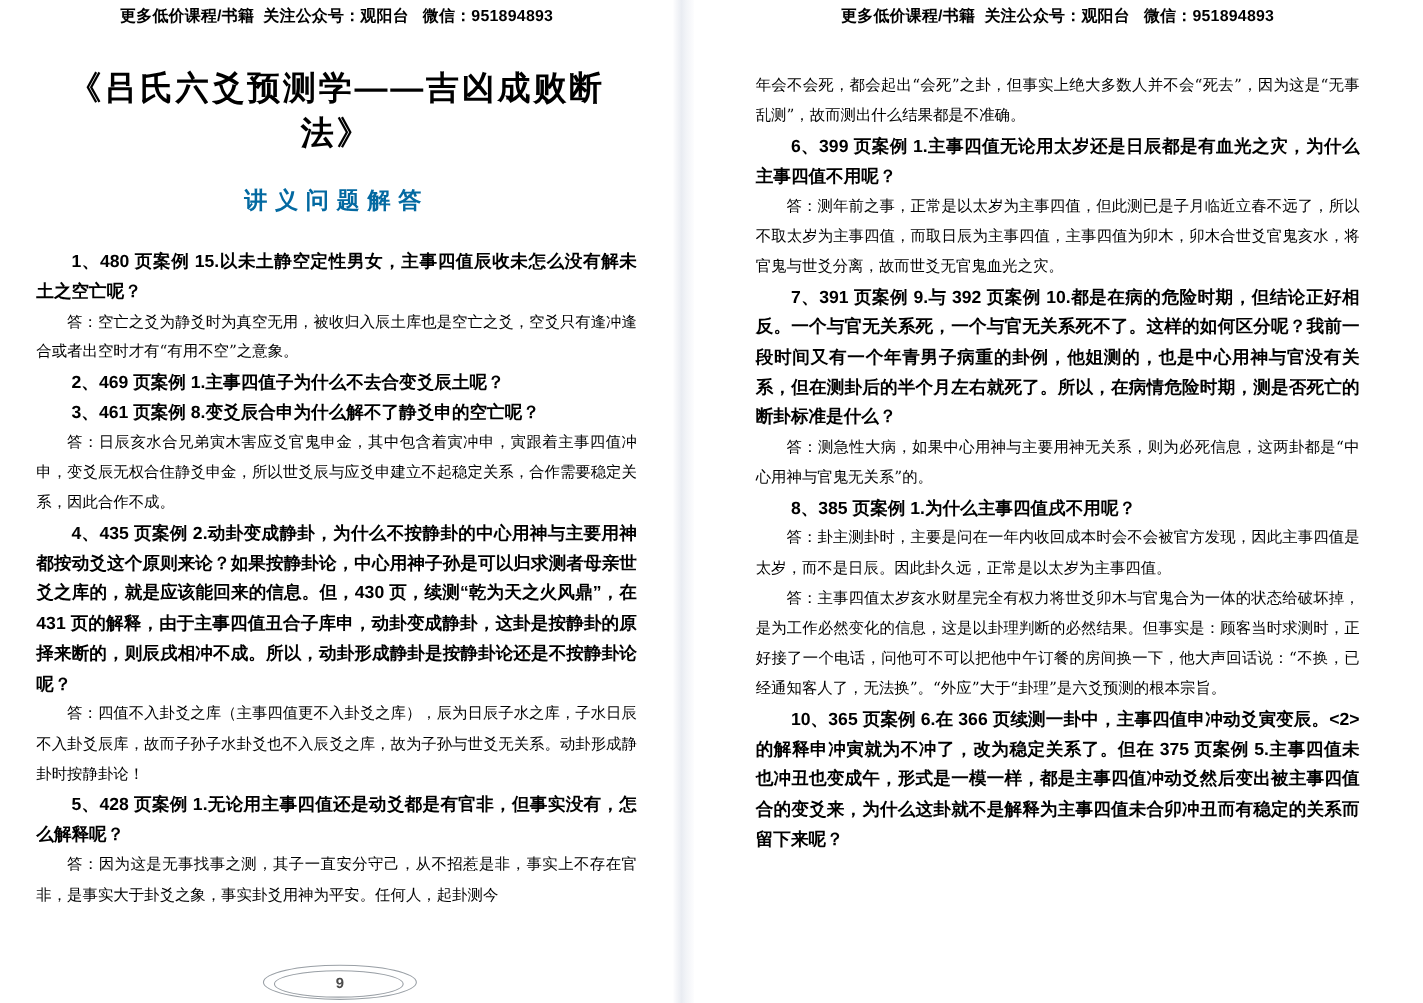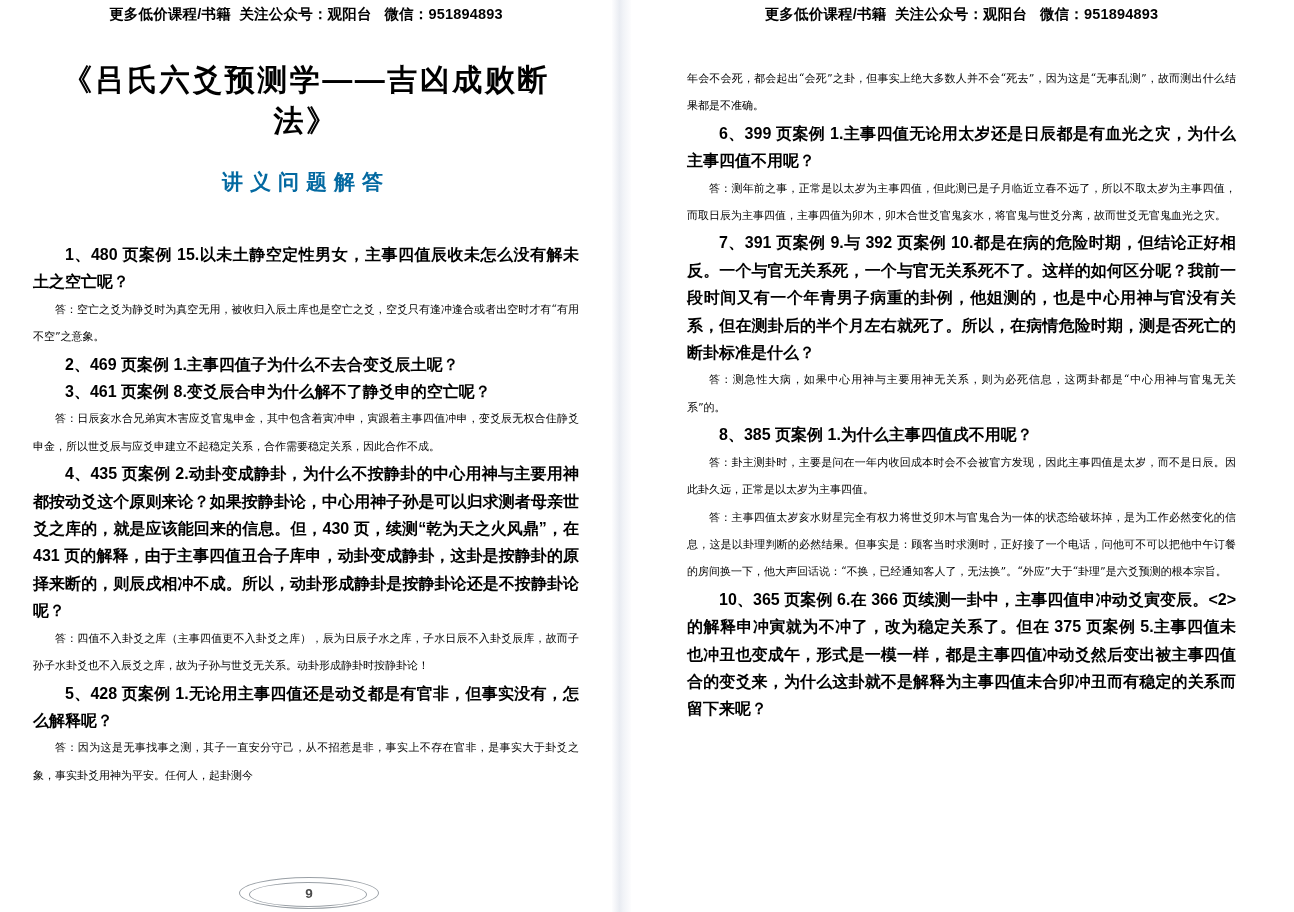--- a/index.html
+++ b/index.html
@@ -36,37 +36,37 @@
   }
   .doc-subtitle {
     text-align: center;
     font-weight: 700;
     font-size: 21px;
     letter-spacing: 7px;
     color: #0369a1;
     margin-top: 26px;
   }
   .content { margin-top: 0; }
-  .content-left  { margin-top: 45px; }
+  .content-left  { margin-top: 29px; }
   .content-right { margin-top: 41px; }
   .content p {
     text-align: justify;
     color: #000;
   }
   p.question {
     font-family: "Liberation Sans", sans-serif;
     font-weight: 700;
     font-size: 16px;
     line-height: 27.4px;
     text-indent: 2em;
   }
   p.answer, p.answer-cont {
     font-family: "DejaVu Serif", "Liberation Serif", serif;
     font-weight: 400;
-    font-size: 11px;
+    font-size: 14px;
     line-height: 27.4px;
     text-indent: 2em;
   }
   p.answer-cont { text-indent: 0; }
   .page-badge {
     position: absolute;
     bottom: 1px;
     left: 50%;
     transform: translateX(-50%);
     width: 150px; height: 34px;

